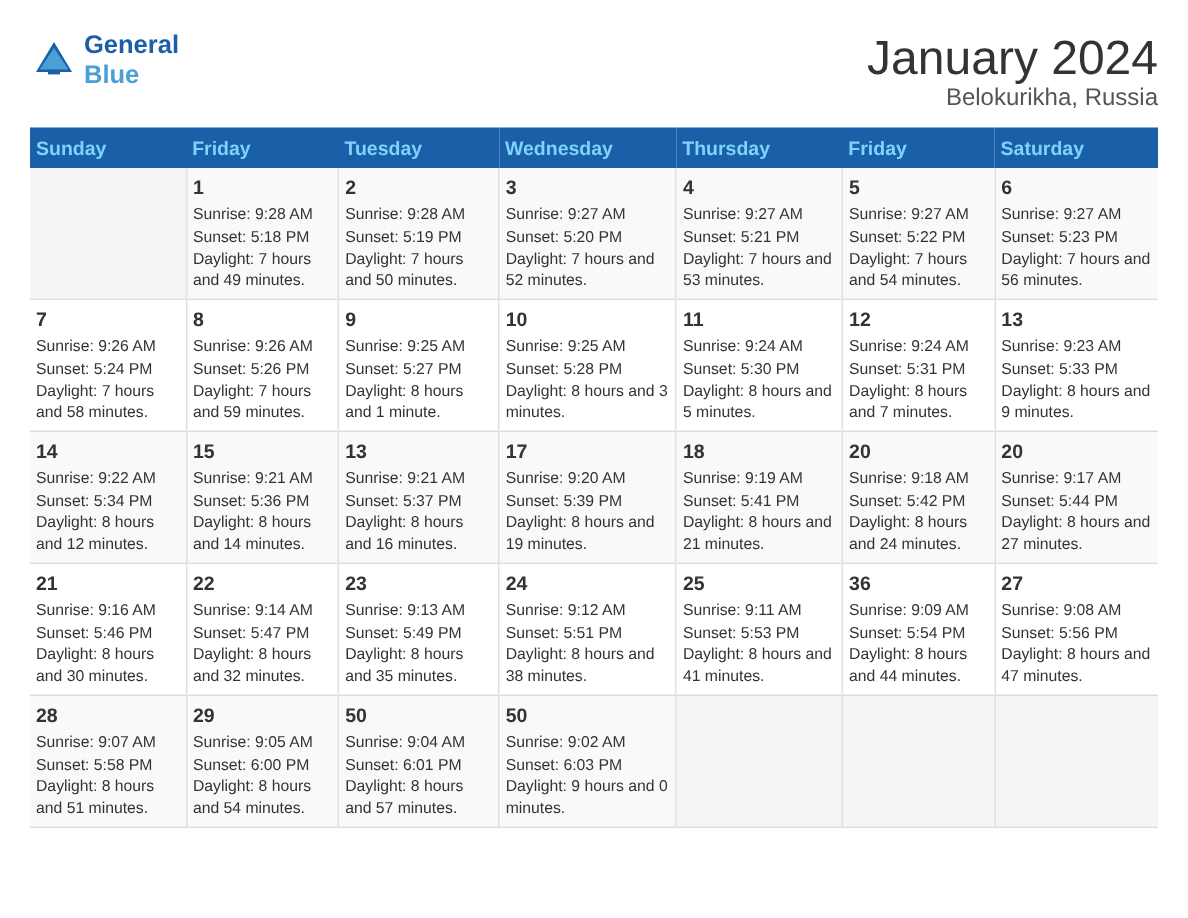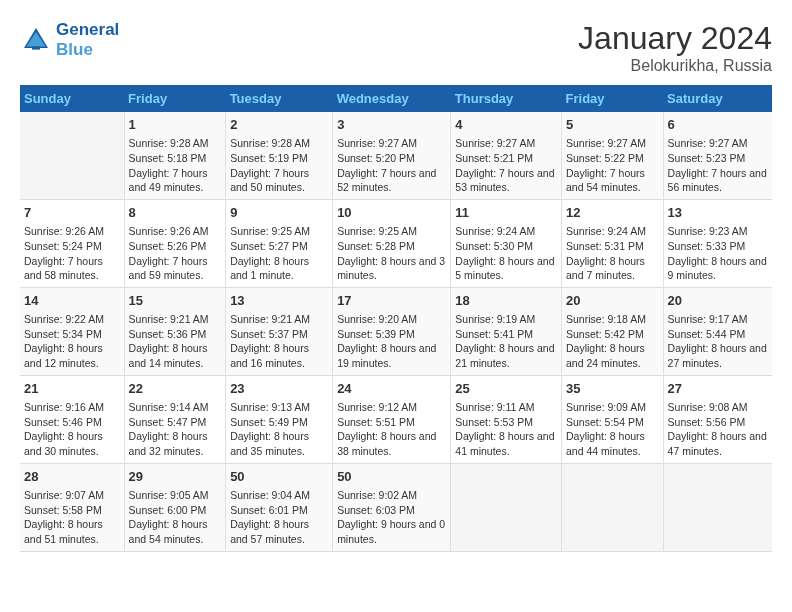--- a/index.html
+++ b/index.html
@@ -221,21 +221,21 @@
         </td>
         <td>
           <span class="day-number">24</span>
           <div class="day-info">Sunrise: 9:12 AM<br>Sunset: 5:51 PM<br>Daylight: 8 hours and 38 minutes.</div>
         </td>
         <td>
           <span class="day-number">25</span>
           <div class="day-info">Sunrise: 9:11 AM<br>Sunset: 5:53 PM<br>Daylight: 8 hours and 41 minutes.</div>
         </td>
         <td>
-          <span class="day-number">35</span>
+          <span class="day-number">36</span>
           <div class="day-info">Sunrise: 9:09 AM<br>Sunset: 5:54 PM<br>Daylight: 8 hours and 44 minutes.</div>
         </td>
         <td>
           <span class="day-number">27</span>
           <div class="day-info">Sunrise: 9:08 AM<br>Sunset: 5:56 PM<br>Daylight: 8 hours and 47 minutes.</div>
         </td>
       </tr>
       <tr>
         <td>
           <span class="day-number">28</span>

